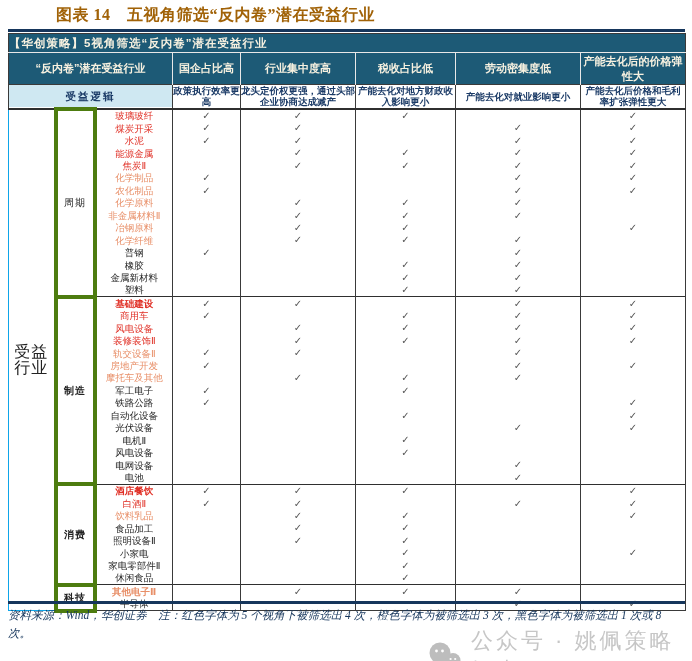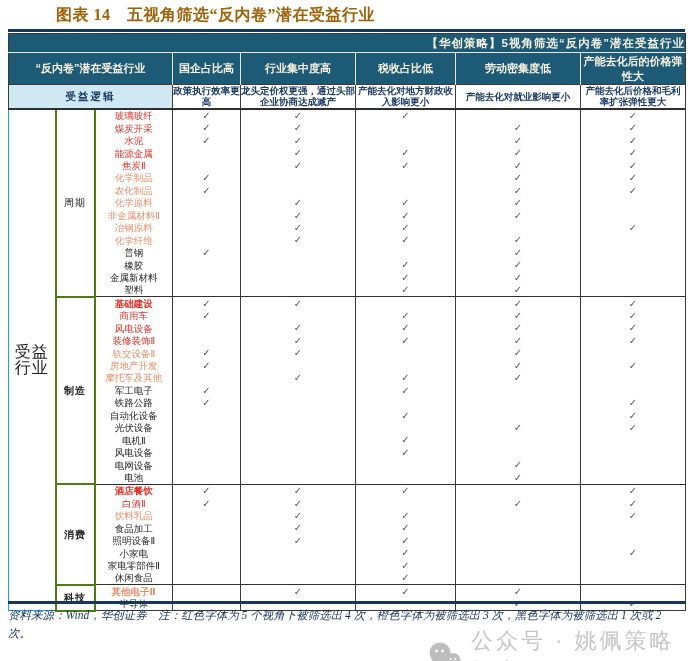--- a/index.html
+++ b/index.html
@@ -16,37 +16,37 @@
     margin-left:48px;
   }
   .title-rule { position:absolute; left:8px; top:29px; width:677px; height:3px; background:#16365c; }
   table.benefit {
     position:absolute; left:8px; top:33px; border-collapse:collapse; table-layout:fixed;
     border:1px solid #3a3a3a;
   }
   table.benefit th, table.benefit td { padding:0; overflow:hidden; }
   .banner {
     background:#1d5a76; color:#f7f1e0; font-weight:bold; font-size:11.5px;
-    text-align:right; vertical-align:middle; height:18px; letter-spacing:1px;
+    text-align:left; vertical-align:middle; height:18px; letter-spacing:1px;
     border-bottom:1px solid #e8e8e8;
   }
   .hdr {
     background:#1d5a76; color:#f7f1e0; font-weight:bold; font-size:11px;
     text-align:center; vertical-align:middle; height:31px; line-height:1.3;
   }
   tr.header-row th + th { border-left:1px solid #e8e8e8; }
   .sub {
     background:#ffffff; color:#1a3a66; font-weight:bold; font-size:9.5px;
     text-align:center; vertical-align:middle; height:21px; line-height:1.2;
     border:1px solid #3a3a3a; border-bottom:2px solid #2f2f2f;margin-top:8px;
   }
   .sub-corner { background:#cfe8f2; font-size:10.5px; letter-spacing:2px; }
   tbody td { font-size:9.5px; text-align:center; vertical-align:middle; height:12.45px; line-height:1; }
   .axis-cell  { font-size:16px; color:#222; border:1px solid #0ea5e9; letter-spacing:1px; }
-  .group-cell { font-size:10px;  color:#222; border:2px solid #4d7c0f; letter-spacing:1px; }
+  .group-cell { font-size:10px;  color:#222; border:4px solid #4d7c0f; letter-spacing:1px; }
   .name-cell  { border-left:1px solid #3a3a3a; border-right:1px solid #3a3a3a; }
   .check-cell { color:#555; font-size:10px; border-right:1px solid #3a3a3a; }
   tr.group-start td { border-top:1px solid #2f2f2f;font-weight:bold; }
   .tier-red    { color:#e03026;margin-top:28px; }
   .tier-orange { color:#e88f68; }
   .tier-black  { color:#262626; }
   .bottom-rule { position:absolute; left:8px; top:601px; width:677px; height:3px; background:#16365c; }
   .source-note {
     position:absolute; left:8px; top:607px; width:678px;
     font-family:"Liberation Serif","DejaVu Serif",serif; font-style:italic;
@@ -421,21 +421,21 @@
           <td class="check-cell"></td>
           <td class="check-cell"></td>
           <td class="check-cell"></td>
           <td class="check-cell">✓</td>
           <td class="check-cell">✓</td>
         </tr>
       </tbody>
   </table>
 
   <div class="bottom-rule"></div>
-  <div class="source-note">资料来源：Wind，华创证券　注：红色字体为 5 个视角下被筛选出 4 次，橙色字体为被筛选出 3 次，黑色字体为被筛选出 1 次或 2 次。</div>
+  <div class="source-note">资料来源：Wind，华创证券　注：红色字体为 5 个视角下被筛选出 4 次，橙色字体为被筛选出 3 次，黑色字体为被筛选出 1 次或 8 次。</div>
 
   <div class="watermark">
     <svg width="34" height="28" viewBox="0 0 34 28">
       <circle cx="12" cy="11" r="10.5" fill="#bdbdbd"></circle>
       <circle cx="8.5" cy="9" r="1.4" fill="#ffffff"></circle>
       <circle cx="14.5" cy="9" r="1.4" fill="#ffffff"></circle>
       <path d="M5 19 L3 24 L9 21 Z" fill="#bdbdbd"></path>
       <circle cx="25" cy="18.5" r="7.5" fill="#bdbdbd"></circle>
       <circle cx="22.6" cy="17" r="1.1" fill="#ffffff"></circle>
       <circle cx="27.2" cy="17" r="1.1" fill="#ffffff"></circle>

